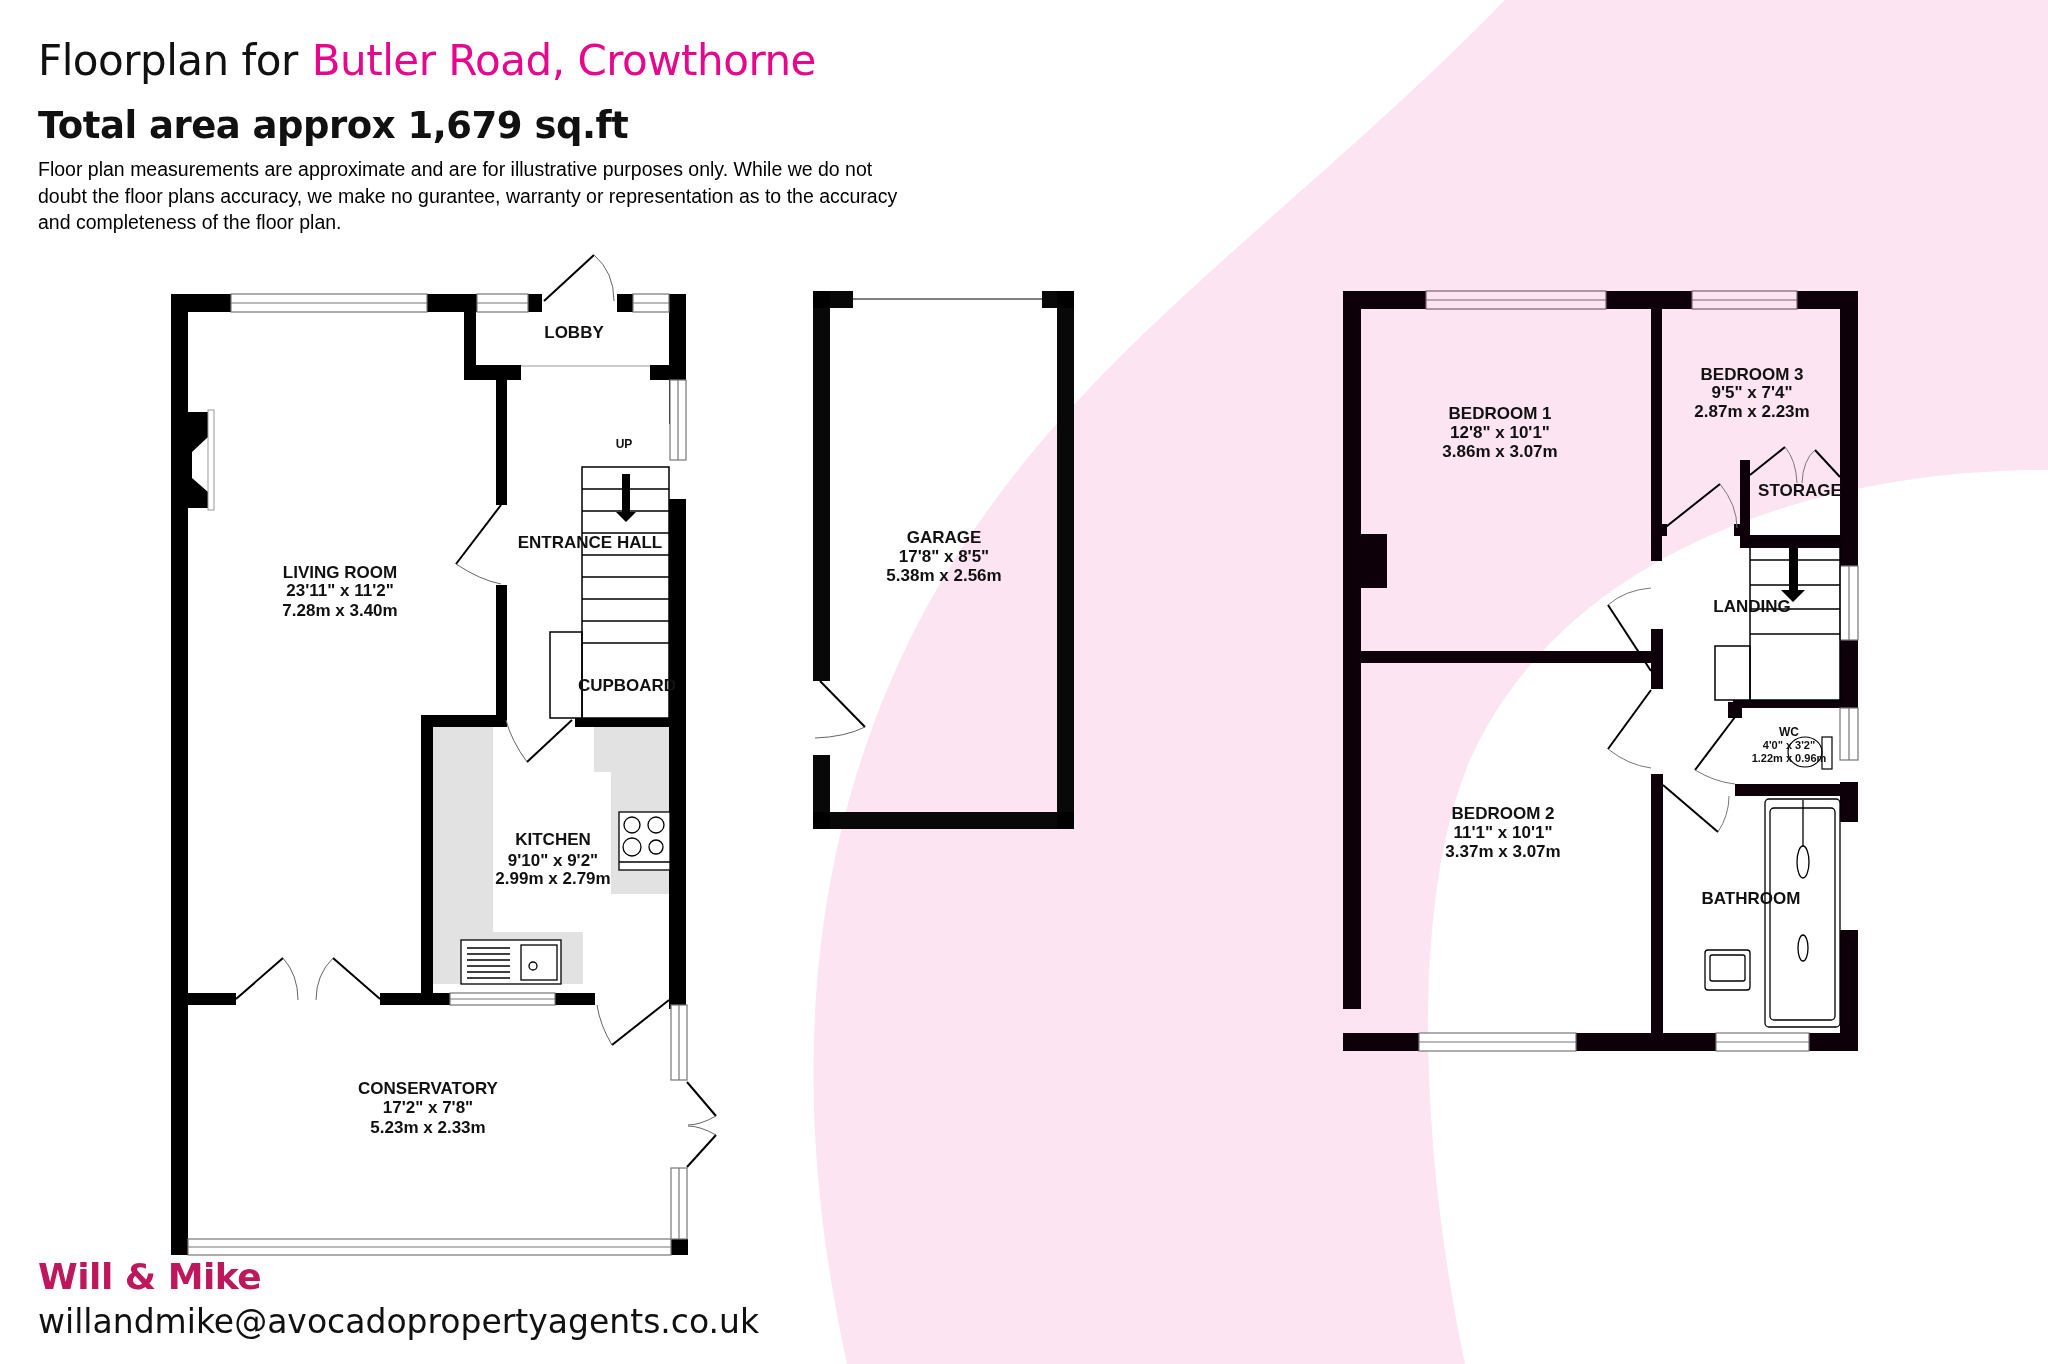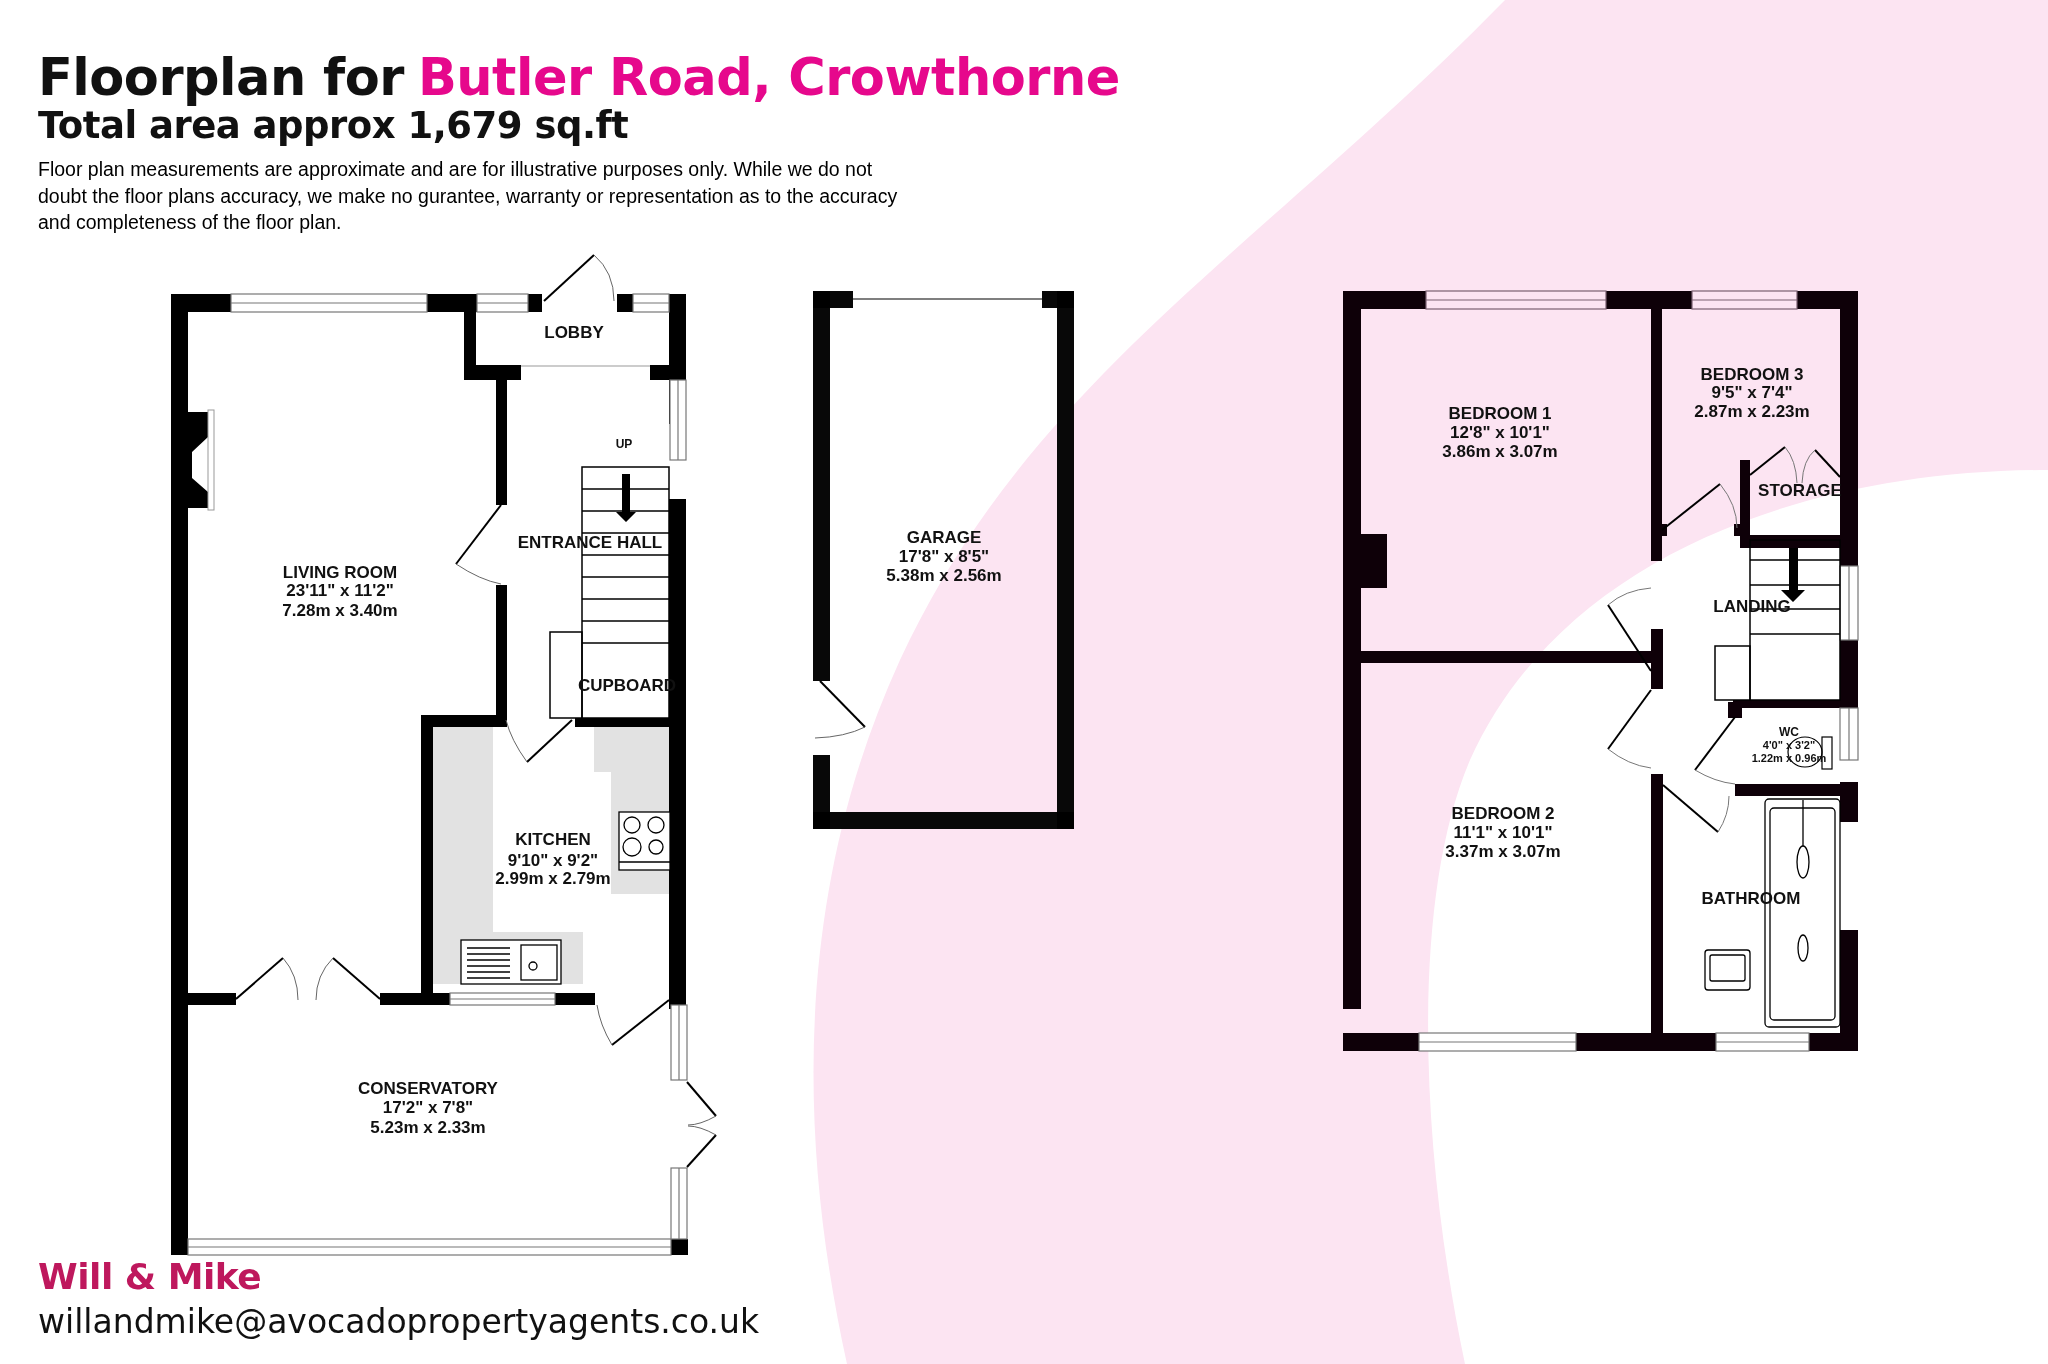--- a/index.html
+++ b/index.html
@@ -1,19 +1,19 @@
 <!DOCTYPE html>
 <html><head>
 <meta charset="utf-8">
 <style>
   html,body{margin:0;padding:0;background:#fff;}
   body{width:2048px;height:1364px;position:relative;overflow:hidden;font-family:"DejaVu Sans",sans-serif;}
   #bg{position:absolute;left:0;top:0;width:2048px;height:1364px;}
   .hdr{position:absolute;left:38px;color:#111;}
-  #title{top:48px;font-size:51px;font-weight:bold;letter-spacing:-0.5px;white-space:nowrap;}
+  #title{top:36px;font-size:42px;font-weight:normal;letter-spacing:-0.5px;white-space:nowrap;}
   #title .addr{color:#e6088c;margin-left:14px;}
   #area{top:104px;font-size:37px;font-weight:bold;letter-spacing:-0.5px;white-space:nowrap;}
   #disclaimer{top:156px;width:860px;font-size:19.5px;line-height:26.5px;color:#000000;font-family:"Liberation Sans",sans-serif;}
   #agent{top:1256px;font-size:36px;font-weight:bold;color:#be185d;letter-spacing:-0.5px;}
   #email{top:1302px;font-size:33px;color:#111;}
   #plan{position:absolute;left:0;top:0;width:2048px;height:1364px;}
   .lbl{font-family:"Liberation Sans",sans-serif;font-weight:bold;fill:#111;text-anchor:middle;}
 </style>
 </head>
 <body>

